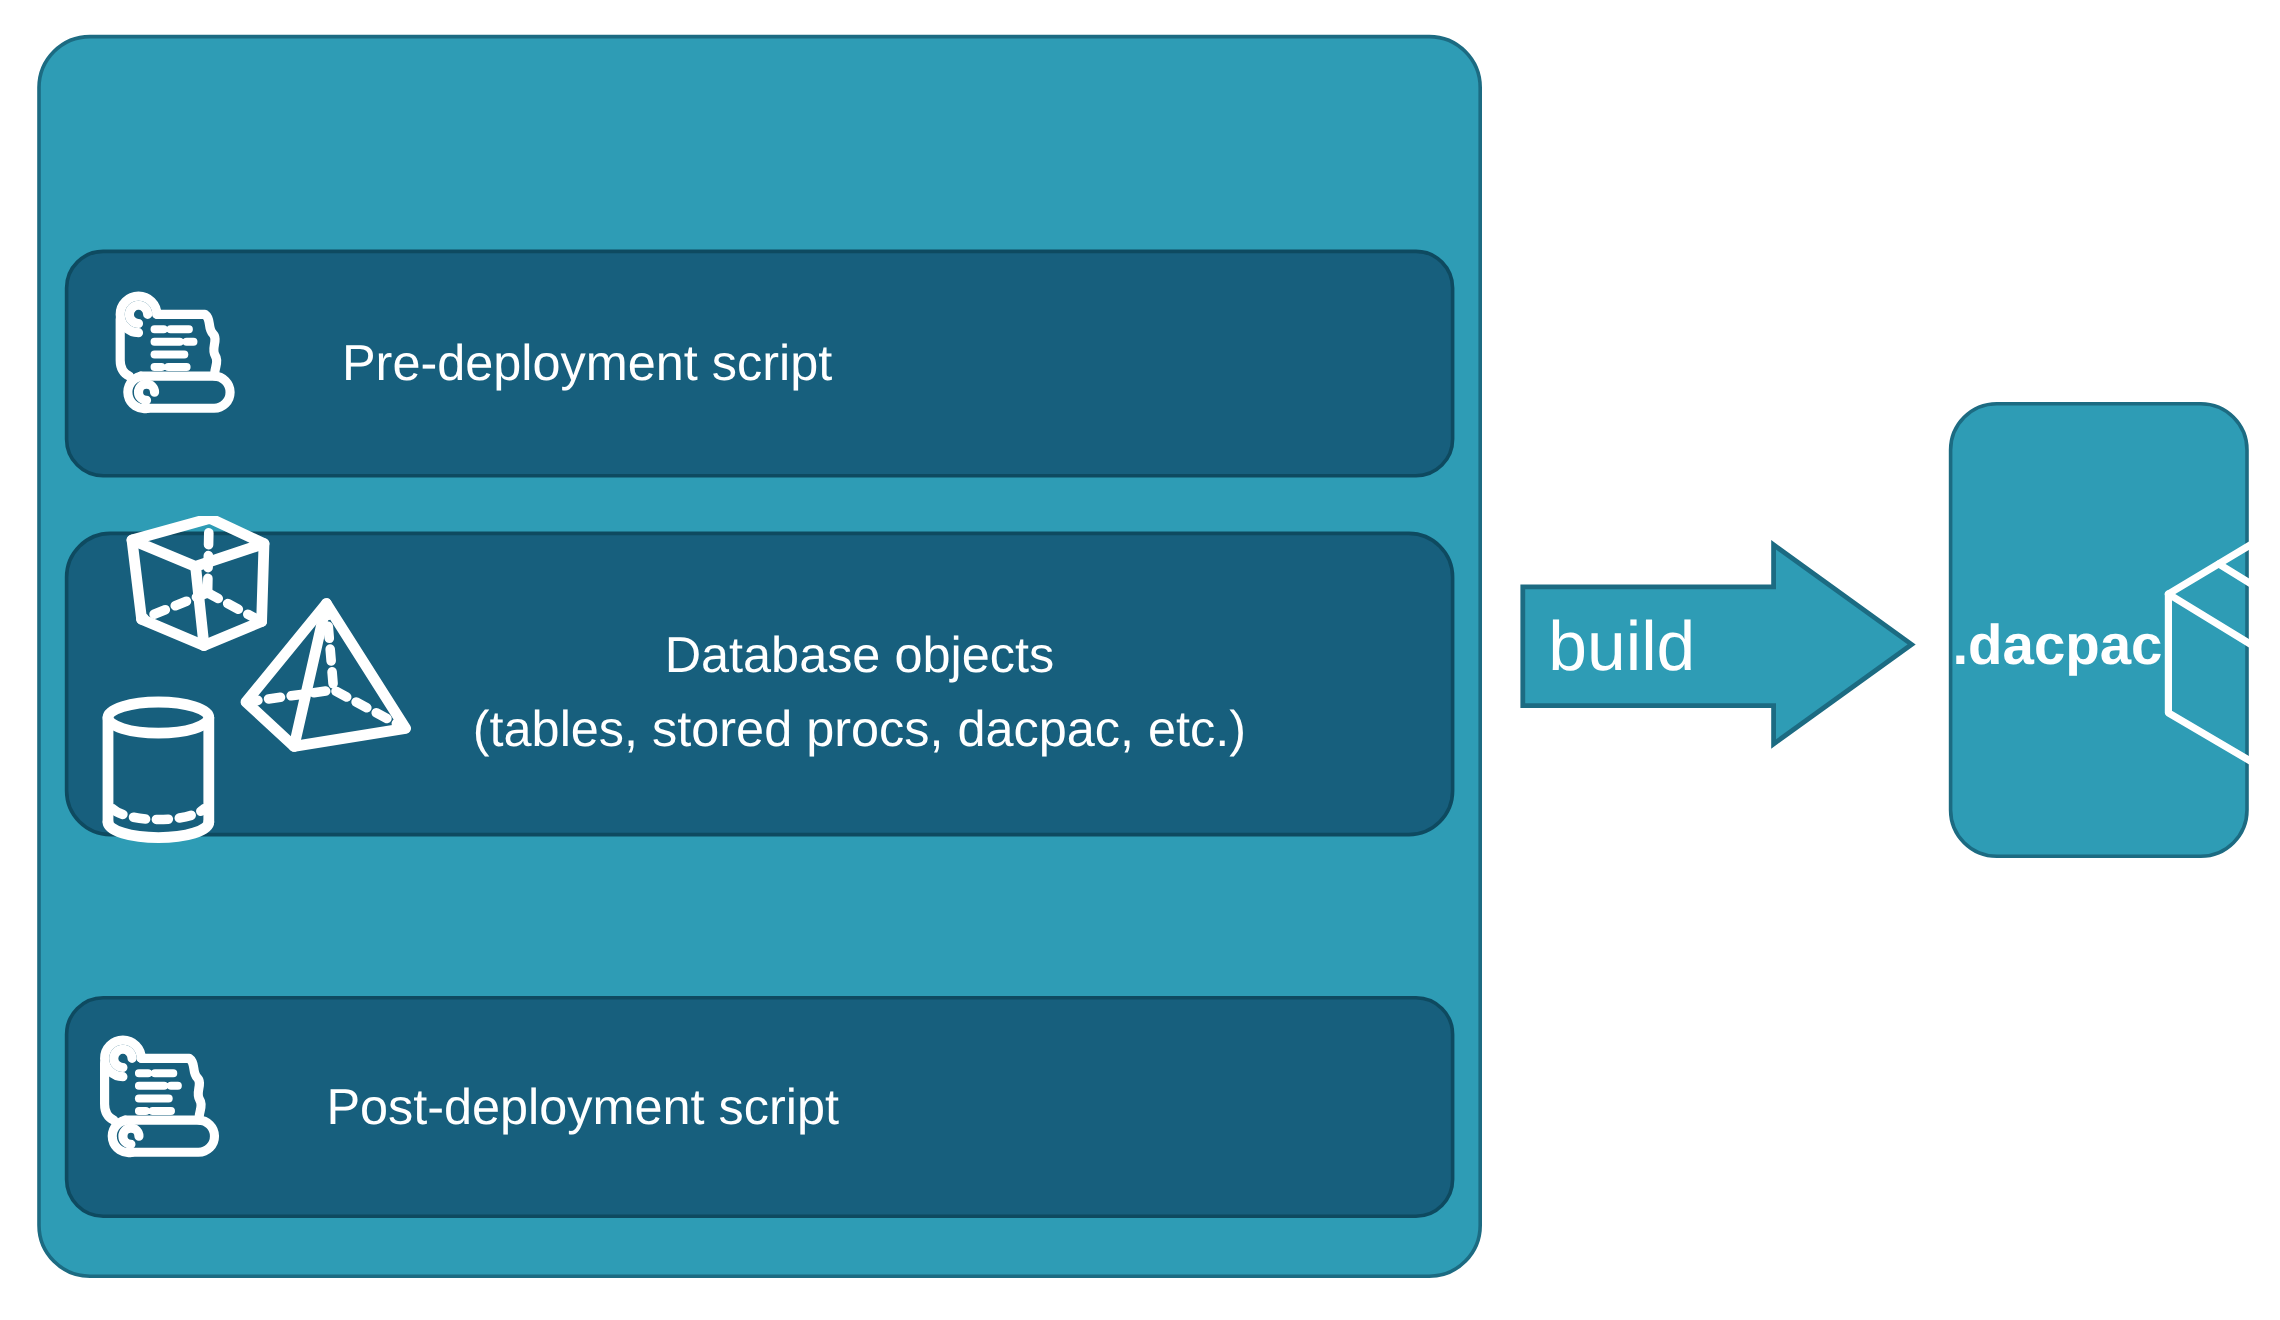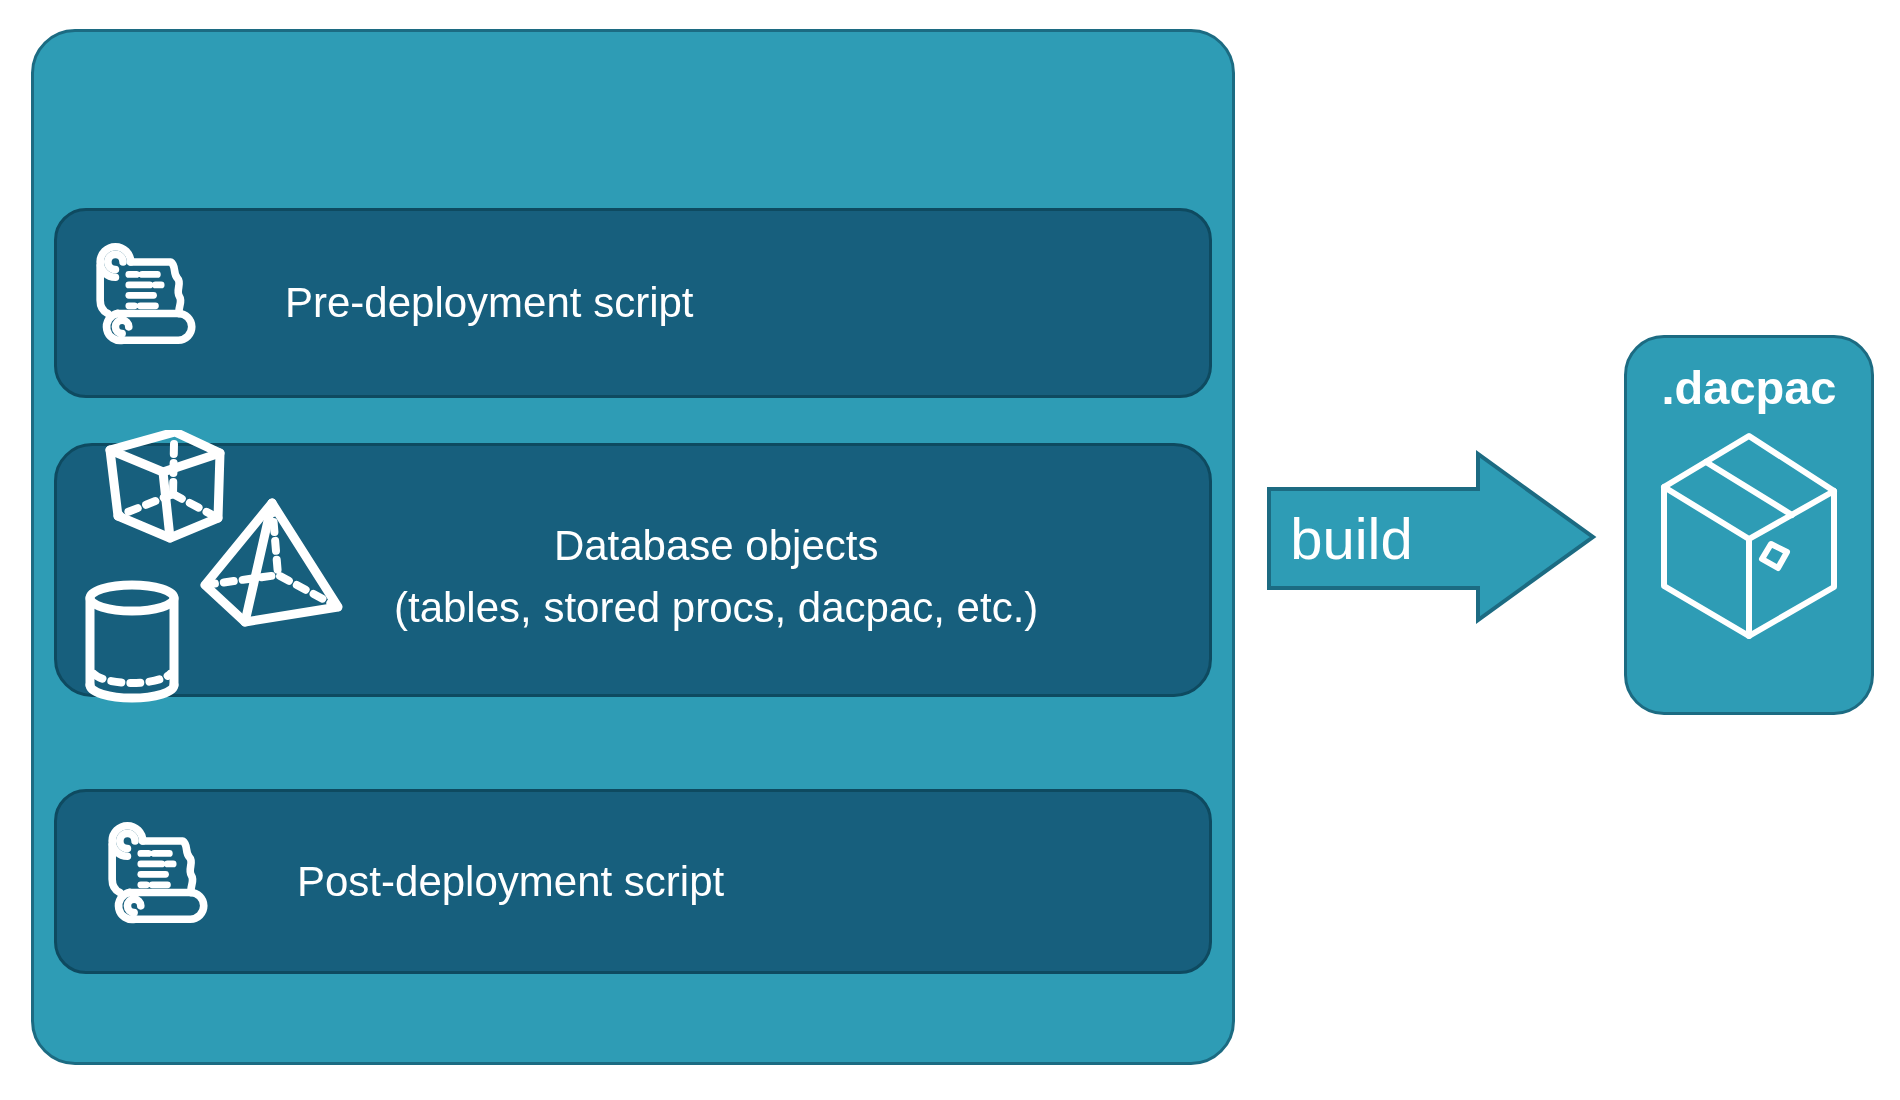--- a/index.html
+++ b/index.html
@@ -20,38 +20,38 @@
     position:absolute;top:28px;left:0;width:100%;text-align:center;
     color:var(--text);font-size:74px;font-weight:400;letter-spacing:-1.5px;
   }
   .inner-box{
     position:absolute;left:20px;width:1158px;box-sizing:border-box;
     background:var(--dark);border:3px solid var(--dark_border);
     display:flex;align-items:center;
   }
   .inner-box.pre {top:176px;height:190px;border-radius:32px;padding-left:26px;}
   .inner-box.obj {top:411px;height:254px;border-radius:38px;padding-left:28px;}
-  .inner-box.post{top:757px;height:185px;border-radius:32px;padding-left:38px;}
+  .inner-box.post{top:798px;height:185px;border-radius:32px;padding-left:13px;}
   .box-label{color:var(--text);font-size:42px;font-weight:400;text-align:center;}
   .pre .box-label,.post .box-label{margin-left:78px;}
   .obj .box-label{margin-left:44px;line-height:62px;margin-top:14px;}
   .icon-svg{flex:0 0 auto;display:block;}
 
   .build-arrow-svg{position:absolute;left:1265px;top:450px;}
   .build-label{
     position:absolute;left:1237px;top:489px;width:209px;height:99px;
     display:flex;align-items:center;justify-content:center;padding-left:10px;
     color:var(--text);font-size:58px;font-weight:400;text-align:right;
   }
 
   .dacpac-box{
     position:absolute;left:1624px;top:335px;width:250px;height:380px;
     box-sizing:border-box;background:var(--teal);
     border:3px solid var(--teal_border);border-radius:40px;
-    display:flex;flex-direction:column;align-items:center;padding-top:22px;
+    display:flex;flex-direction:row;align-items:center;padding-top:22px;
   }
   .dacpac-title{color:var(--text);font-size:47px;font-weight:700;}
   .dacpac-box .icon-svg{margin-top:14px;}
 
   svg .ln{stroke:var(--text);fill:none;stroke-linecap:round;stroke-linejoin:round;}
   svg .dash{stroke-dasharray:10 9;}
 </style>
 </head>
 <body>
 

